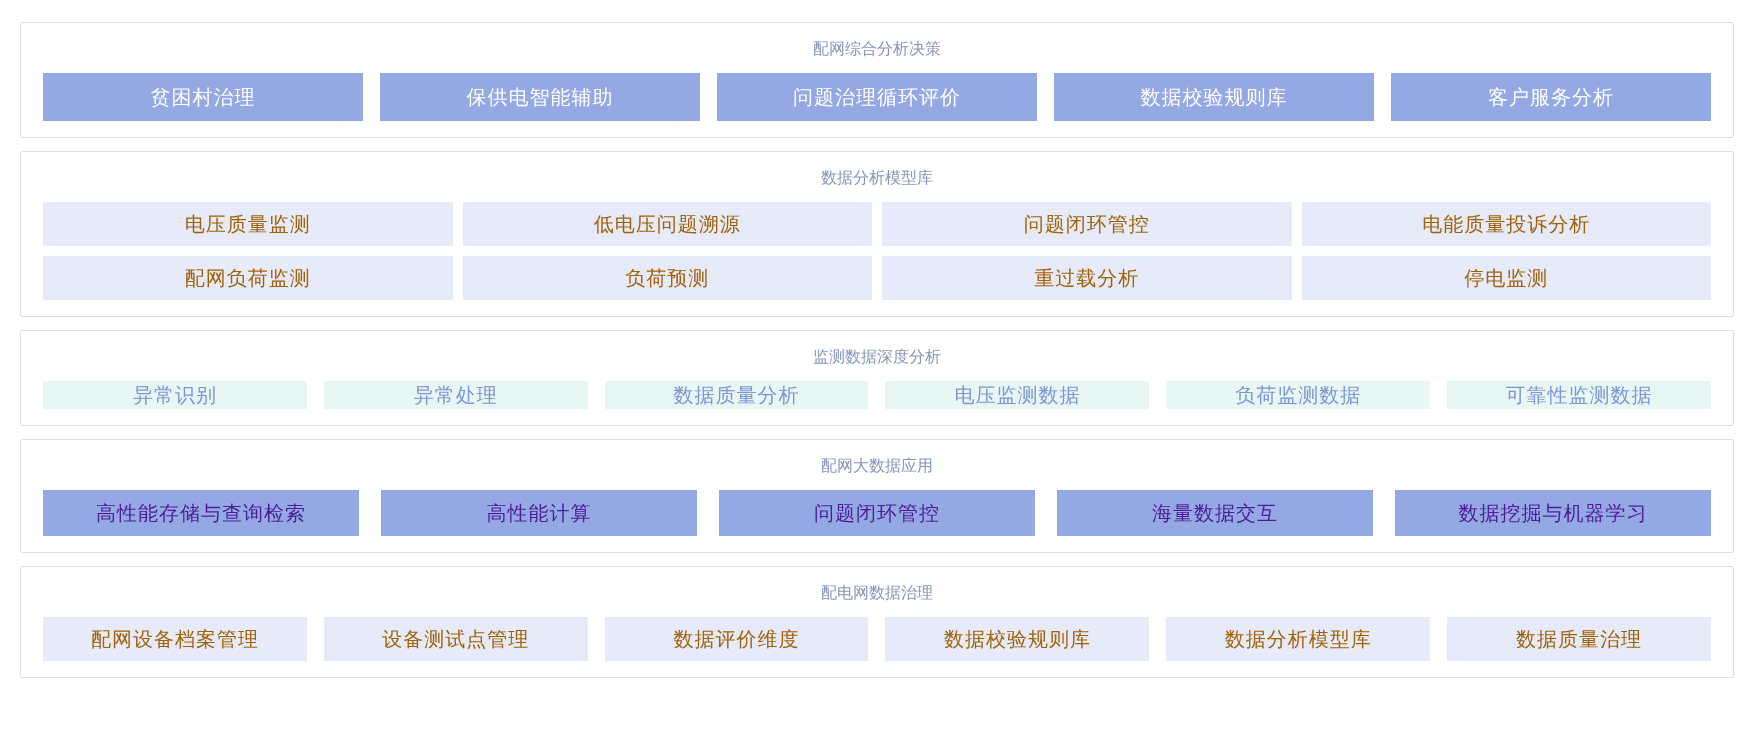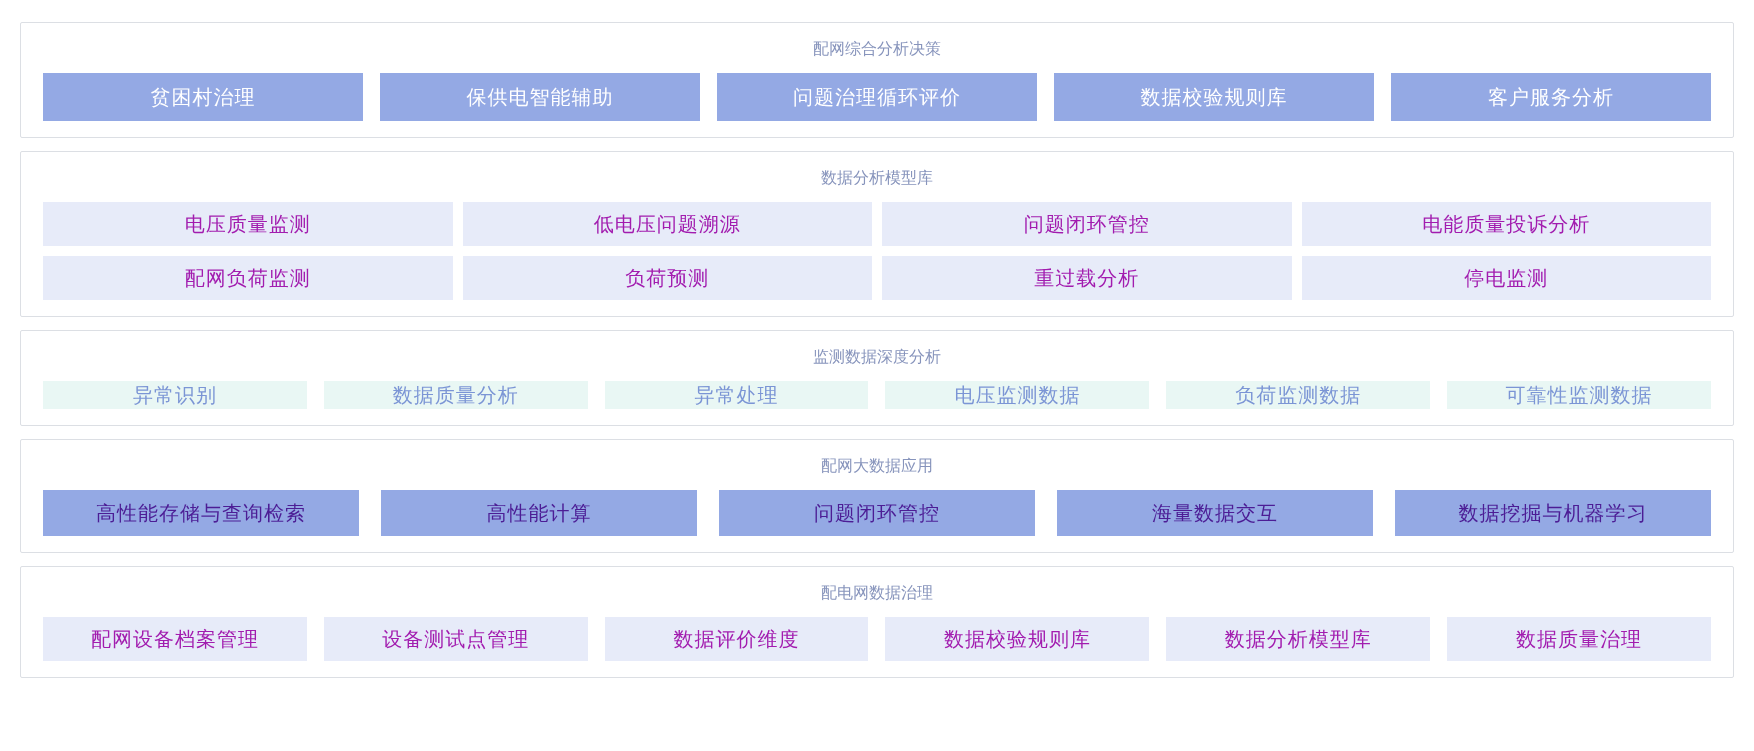--- a/index.html
+++ b/index.html
@@ -59,21 +59,21 @@
     color: #ffffff;
   }
   .tile.solid-md {
     height: 46px;
     background: #94a9e4;
     color: #4c1d95;
   }
   .tile.lavender {
     height: 44px;
     background: #e7ebf9;
-    color: #a21caf;
+    color: #a16207;
   }
   .tile.mint {
     height: 28px;
     background: #e9f7f4;
     color: #7b95d5;
   }
 </style>
 </head>
 <body>
 
@@ -103,22 +103,22 @@
       <div class="tile lavender">负荷预测</div>
       <div class="tile lavender">重过载分析</div>
       <div class="tile lavender">停电监测</div>
     </div>
   </section>
 
   <section class="panel">
     <h2 class="panel-title">监测数据深度分析</h2>
     <div class="row gap-lg">
       <div class="tile mint">异常识别</div>
+      <div class="tile mint">异常处理</div>
       <div class="tile mint">数据质量分析</div>
-      <div class="tile mint">异常处理</div>
       <div class="tile mint">电压监测数据</div>
       <div class="tile mint">负荷监测数据</div>
       <div class="tile mint">可靠性监测数据</div>
     </div>
   </section>
 
   <section class="panel">
     <h2 class="panel-title">配网大数据应用</h2>
     <div class="row gap-xl">
       <div class="tile solid-md">高性能存储与查询检索</div>

